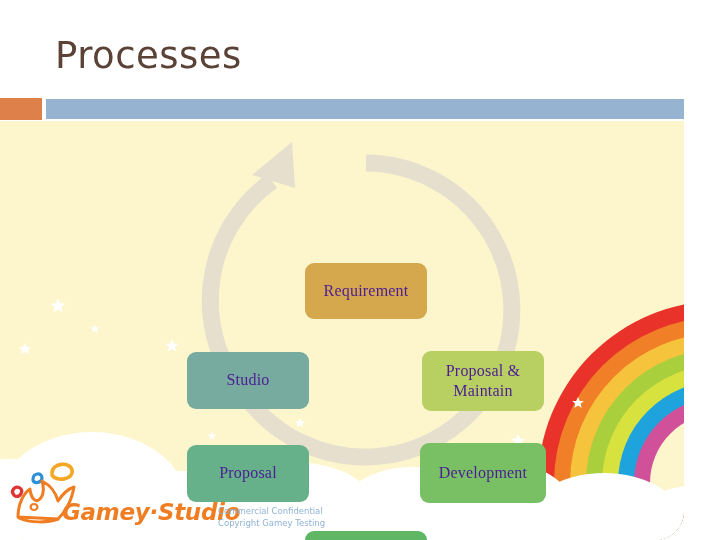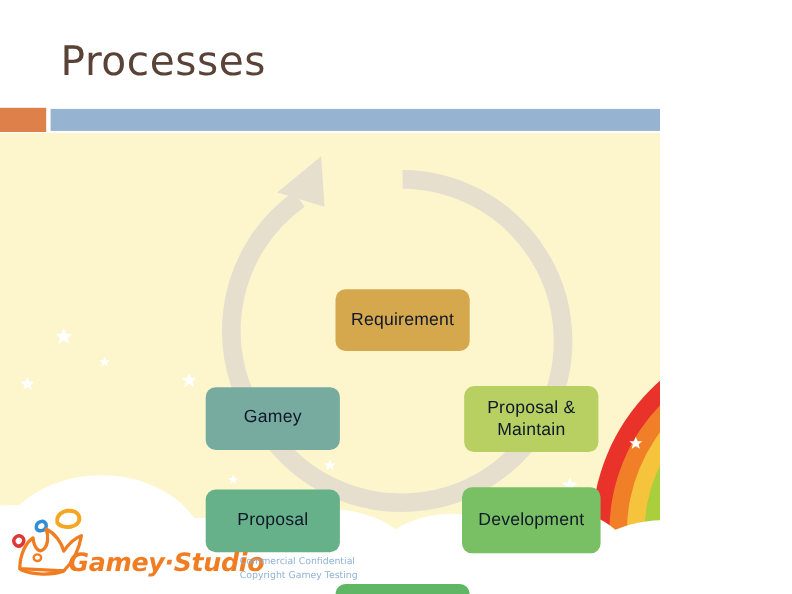--- a/index.html
+++ b/index.html
@@ -5,24 +5,25 @@
   html, body {
     margin: 0;
     padding: 0;
     background: #ffffff;
   }
   body {
     font-family: "Liberation Sans", sans-serif;
   }
   #slide {
     position: relative;
-    width: 600px;
+    width: 684px;
     height: 540px;
     overflow: hidden;
     background: #ffffff;
+    border-radius: 29px;
   }
 
   
   #title-area {
     position: absolute;
     left: 0; top: 0;
     width: 720px;
     height: 96px;
     background: #ffffff;
   }
@@ -69,22 +70,22 @@
   }
 
   
   .process-box {
     position: absolute;
     border-radius: 9px;
     display: flex;
     align-items: center;
     justify-content: center;
     text-align: center;
-    color: #0f172a;
-    font-family: Liberation Sans, sans-serif;
+    color: #4c1d95;
+    font-family: Liberation Serif, serif;
     font-size: 16px;
     line-height: 1.28;
     letter-spacing: 0.2px;
     box-sizing: border-box;
     padding: 4px 19px;
     z-index: 5;
   }
   .pb-label { display: block; }
 
   #box-requirement { left: 305px; top: 142px; width: 122px; height: 56px; background: #d5a84e; }
@@ -246,21 +247,21 @@
 
     <div class="process-box" id="box-launch">
       
     </div>
 
     <div class="process-box" id="box-maintain">
       <span class="pb-label">Proposal</span>
     </div>
 
     <div class="process-box" id="box-update">
-      <span class="pb-label">Gamey</span>
+      <span class="pb-label">Studio</span>
     </div>
 
   </div>
 
   <svg id="footer-logo" viewBox="0 0 360 85">
     <g fill="none" stroke-linecap="round" stroke-linejoin="round">
 
       <path d="M52 18 C52 8, 70 6, 72 15 C74 25, 56 27, 52 20" stroke="#f5a623" stroke-width="3.6" fill="none"></path>
 
       <path d="M33 24 C33 18, 42 17, 42 23 C42 28, 34 29, 33 25" stroke="#2f8fd6" stroke-width="3.2" fill="none"></path>

